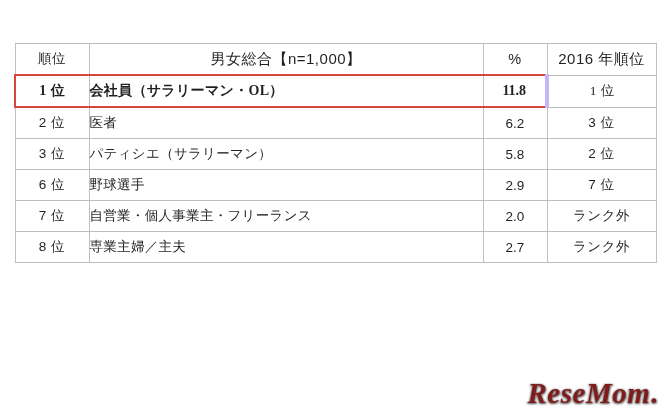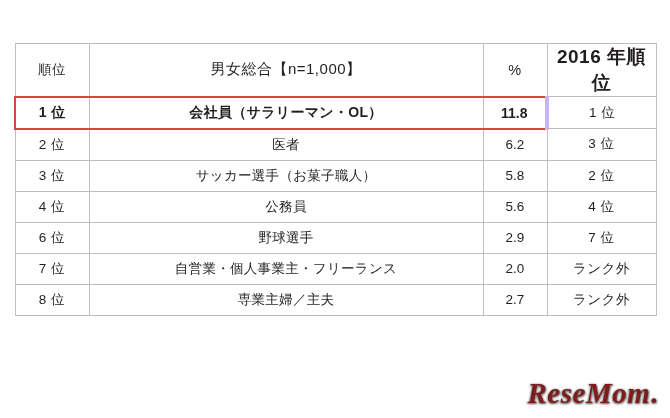--- a/index.html
+++ b/index.html
@@ -53,48 +53,48 @@
     height: 34px;
     letter-spacing: 0.5px;
   }
   thead th.th-job {
     font-size: 15px;
   }
   thead th.th-pct {
     font-size: 14.5px;
   }
   thead th.th-prev {
-    font-size: 19px;
-    font-weight: bold;
+    font-size: 15px;
   }
 
   td.rank {
     text-align: center;
     letter-spacing: 0.5px;
     font-size: 13.5px;
   }
   td.job {
-    text-align: center;
+    text-align: left;
     padding-left: 12px;
     font-size: 13.5px;
     letter-spacing: 0.3px;
   }
   td.pct {
     text-align: center;
     font-size: 13.5px;
   }
   td.prev {
     text-align: center;
     font-size: 13.5px;
     letter-spacing: 0.5px;
   }
 
   tr.top-row td {
     font-weight: bold;
     font-size: 14px;
+    font-family: Liberation Serif, serif;
   }
   tr.top-row td.rank,
   tr.top-row td.job,
   tr.top-row td.pct {
     border-top: 2px solid #d8453c;
     border-bottom: 2px solid #d8453c;
   }
   tr.top-row td.rank { border-left: 2px solid #d8453c; }
   tr.top-row td.pct  { border-right: 4px solid #c4b5fd; }
   tr.top-row td.prev {
@@ -151,29 +151,23 @@
         <td class="prev">1 位</td>
       </tr>
       <tr>
         <td class="rank">2 位</td>
         <td class="job">医者</td>
         <td class="pct">6.2</td>
         <td class="prev">3 位</td>
       </tr>
       <tr>
         <td class="rank">3 位</td>
-        <td class="job">サッカー選手（お菓子職人）</td>
+        <td class="job">パティシエ（サラリーマン）</td>
         <td class="pct">5.8</td>
         <td class="prev">2 位</td>
-      </tr>
-      <tr>
-        <td class="rank">4 位</td>
-        <td class="job">公務員</td>
-        <td class="pct">5.6</td>
-        <td class="prev">4 位</td>
       </tr>
       <tr>
         <td class="rank">6 位</td>
         <td class="job">野球選手</td>
         <td class="pct">2.9</td>
         <td class="prev">7 位</td>
       </tr>
       <tr>
         <td class="rank">7 位</td>
         <td class="job">自営業・個人事業主・フリーランス</td>

